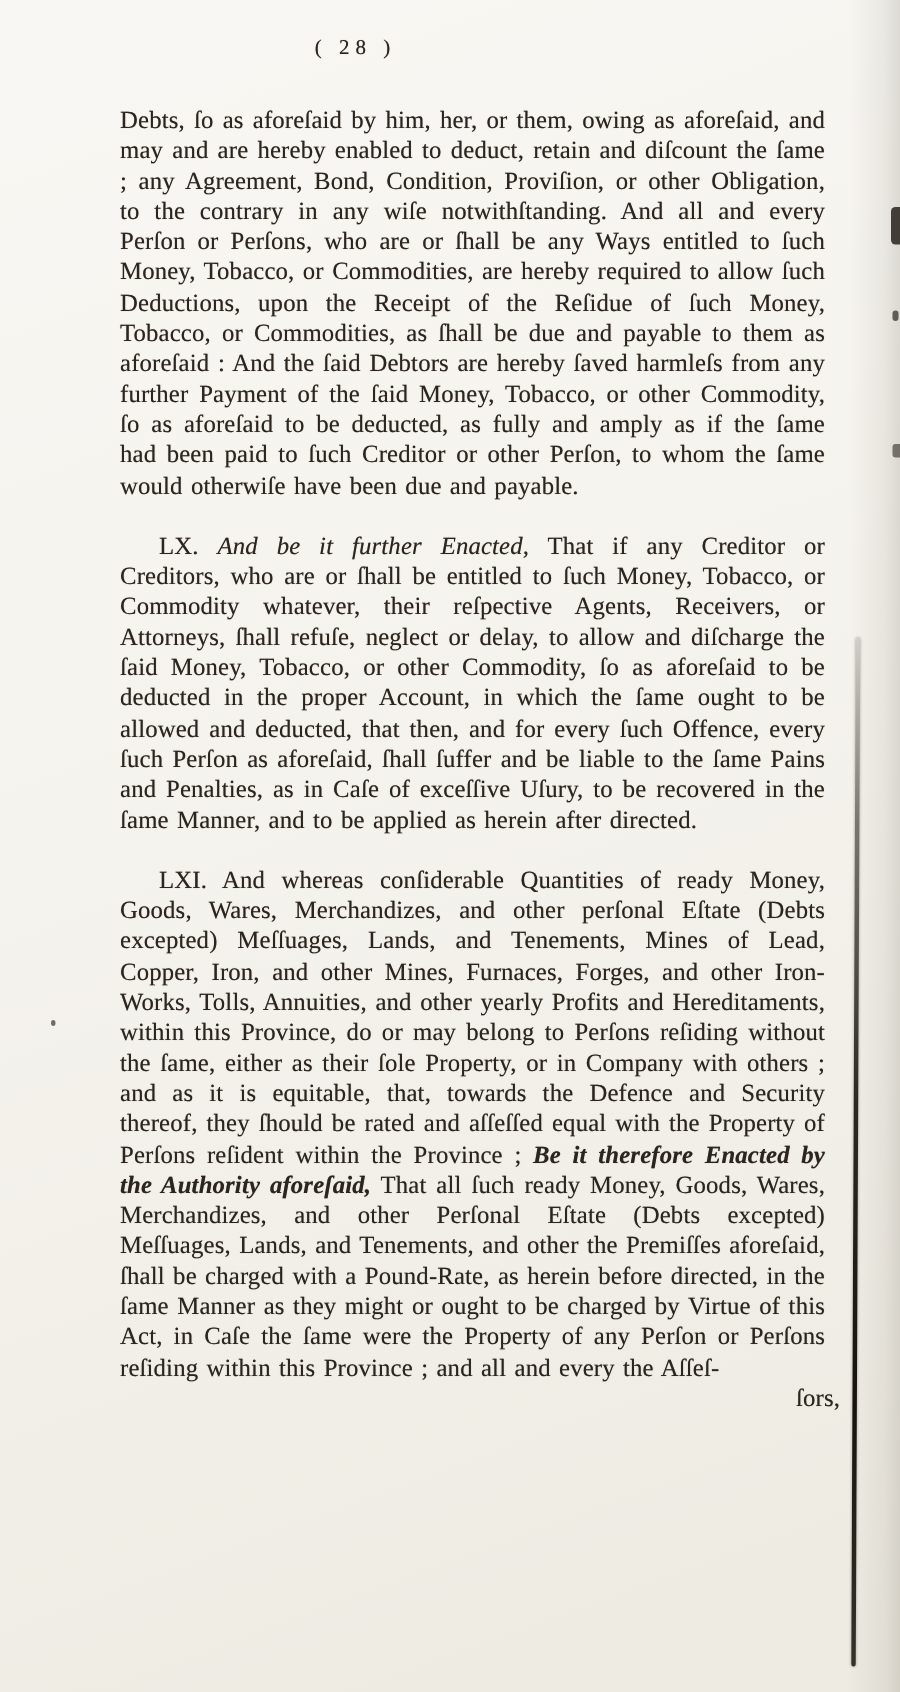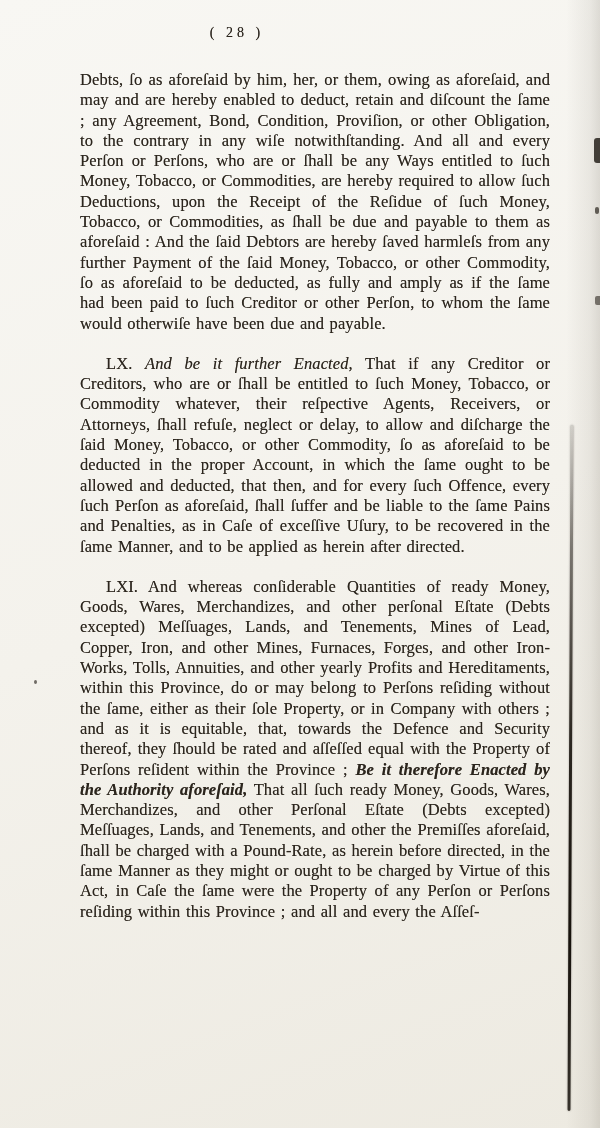--- a/index.html
+++ b/index.html
@@ -88,20 +88,21 @@
 <div class="page">
 
   <div class="page-header">( 28 )</div>
 
   <div class="text-block">
     <div id="paragraphs">
         <p class="para"><span class="seg normal">Debts, ſo as aforeſaid by him, her, or them, owing as aforeſaid, and may and are hereby enabled to deduct, retain and diſcount the ſame ; any Agreement, Bond, Condition, Proviſion, or other Obligation, to the contrary in any wiſe notwithſtanding.  And all and every Perſon or Perſons, who are or ſhall be any Ways entitled to ſuch Money, Tobacco, or Commodities, are hereby required to allow ſuch Deductions, upon the Receipt of the Reſidue of ſuch Money, Tobacco, or Commodities, as ſhall be due and payable to them as aforeſaid : And the ſaid Debtors are hereby ſaved harmleſs from any further Payment of the ſaid Money, Tobacco, or other Commodity, ſo as aforeſaid to be deducted, as fully and amply as if the ſame had been paid to ſuch Creditor or other Perſon, to whom the ſame would otherwiſe have been due and payable.</span></p>
         <p class="para indent"><span class="seg normal">LX. </span><span class="seg italic">And be it further Enacted,</span><span class="seg normal"> That if any Creditor or Creditors, who are or ſhall be entitled to ſuch Money, Tobacco, or Commodity whatever, their reſpective Agents, Receivers, or Attorneys, ſhall refuſe, neglect or delay, to allow and diſcharge the ſaid Money, Tobacco, or other Commodity, ſo as aforeſaid to be deducted in the proper Account, in which the ſame ought to be allowed and deducted, that then, and for every ſuch Offence, every ſuch Perſon as aforeſaid, ſhall ſuffer and be liable to the ſame Pains and Penalties, as in Caſe of exceſſive Uſury, to be recovered in the ſame Manner, and to be applied as herein after directed.</span></p>
         <p class="para indent"><span class="seg normal">LXI. And whereas conſiderable Quantities of ready Money, Goods, Wares, Merchandizes, and other perſonal Eſtate (Debts excepted) Meſſuages, Lands, and Tenements, Mines of Lead, Copper, Iron, and other Mines, Furnaces, Forges, and other Iron-Works, Tolls, Annuities, and other yearly Profits and Hereditaments, within this Province, do or may belong to Perſons reſiding without the ſame, either as their ſole Property, or in Company with others ; and as it is equitable, that, towards the Defence and Security thereof, they ſhould be rated and aſſeſſed equal with the Property of Perſons reſident within the Province ; </span><span class="seg bold-italic">Be it therefore Enacted by the Authority aforeſaid,</span><span class="seg normal"> That all ſuch ready Money, Goods, Wares, Merchandizes, and other Perſonal Eſtate (Debts excepted) Meſſuages, Lands, and Tenements, and other the Premiſſes aforeſaid, ſhall be charged with a Pound-Rate, as herein before directed, in the ſame Manner as they might or ought to be charged by Virtue of this Act, in Caſe the ſame were the Property of any Perſon or Perſons reſiding within this Province ; and all and every the Aſſeſ-</span></p>
       </div>
+    <div class="catchword">ſors,</div>
   </div>
 
   <div class="binding-line"></div>
   <div class="edge-mark mark-a"></div>
   <div class="edge-mark mark-b"></div>
   <div class="edge-mark mark-c"></div>
   <div class="speck"></div>
 
 </div>
 

